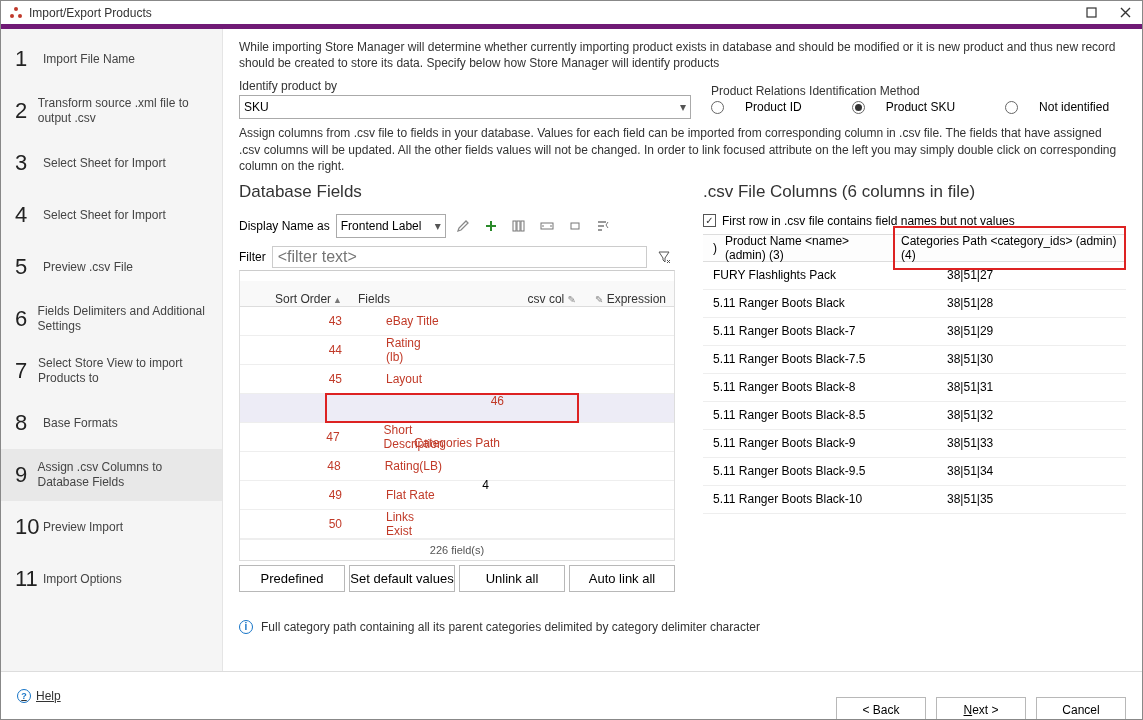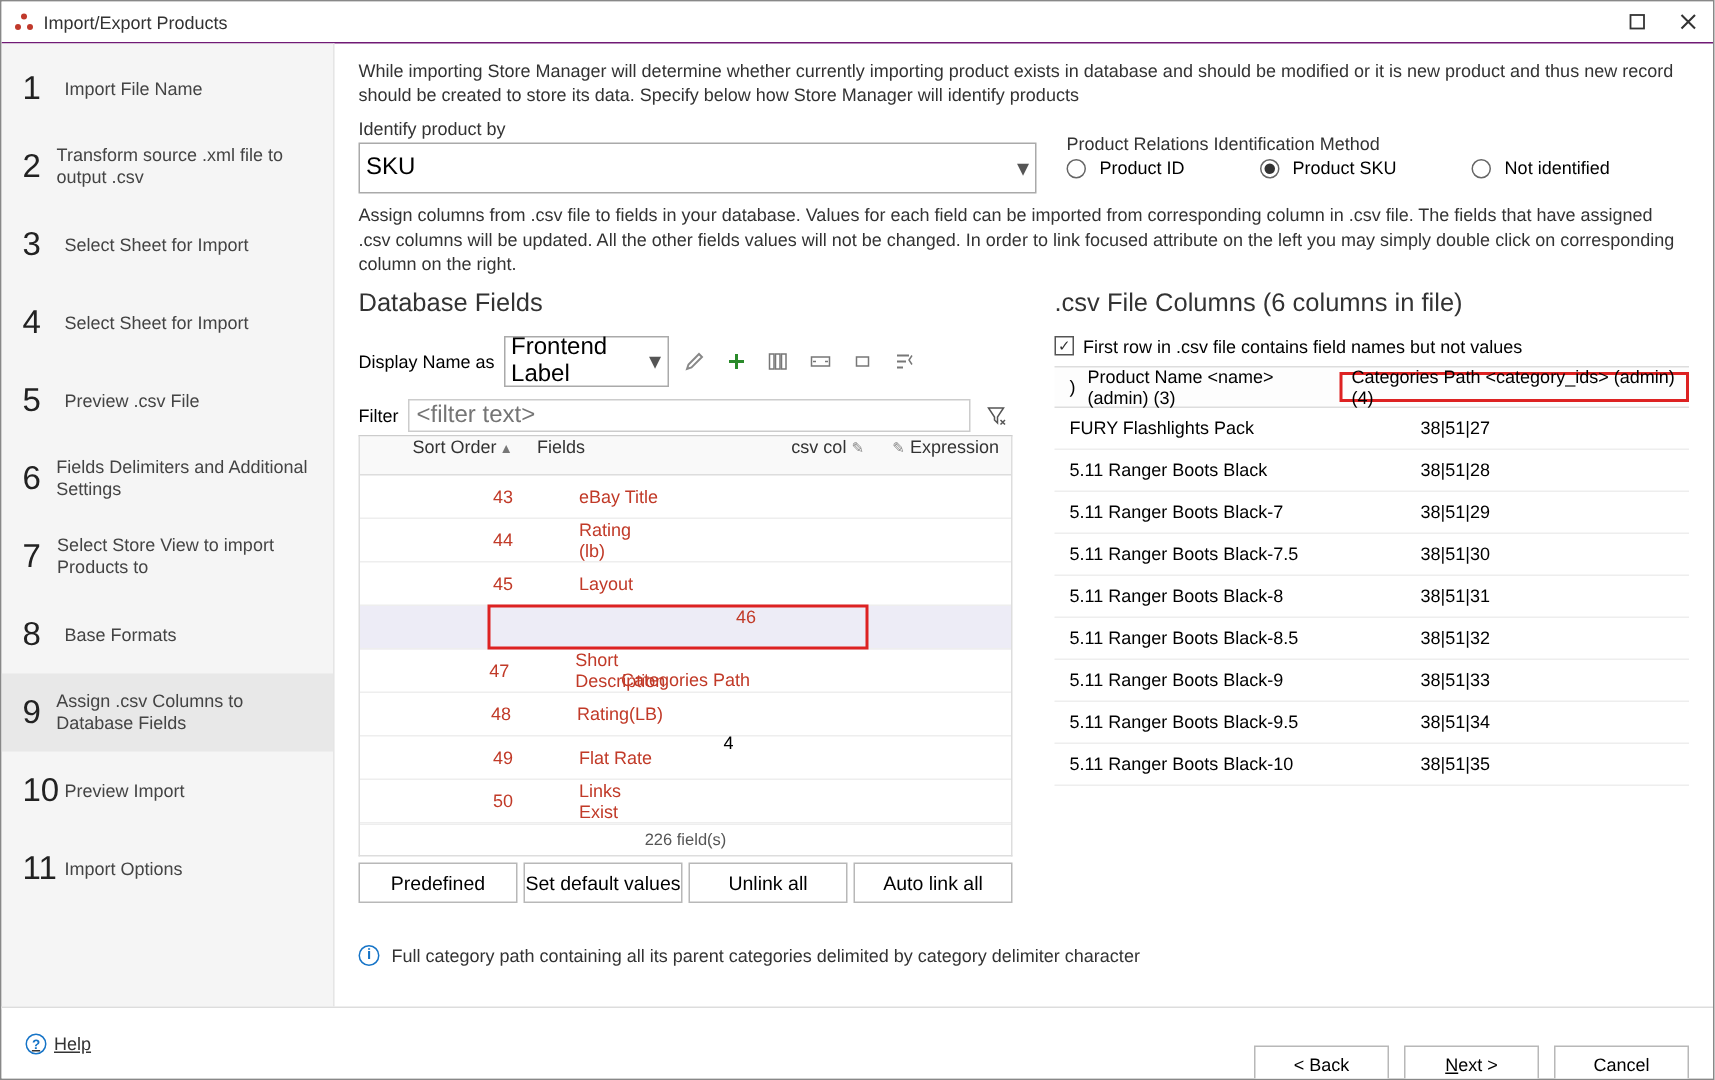--- a/index.html
+++ b/index.html
@@ -1,67 +1,67 @@
 <!DOCTYPE html>
 <html><head>
 <meta charset="utf-8">
 <style>
 * { box-sizing: border-box; margin: 0; padding: 0; font-family: "Segoe UI", Tahoma, sans-serif; }
 body { background: #fff; width: 1143px; height: 720px; overflow: hidden; border: 1px solid #888; position: relative; }
-.titlebar { height: 28px; display: flex; align-items: center; border-bottom: 1px solid #701a75; background: #fff; }
+.titlebar { height: 28px; display: flex; align-items: center; border-bottom: 5px solid #701a75; background: #fff; }
 .titlebar .app-icon { width: 14px; height: 14px; margin: 0 6px 0 8px; display: inline-flex; align-items: center; justify-content: center; }
 .titlebar .title { font-size: 12px; color: #333; flex: 1; }
 .titlebar .winbtn { width: 34px; height: 28px; display: flex; align-items: center; justify-content: center; font-size: 13px; cursor: pointer; }
 .main { display: flex; height: calc(720px - 28px - 48px); }
 .sidebar { width: 222px; background: #f5f5f5; padding: 4px 0; overflow-y: auto; border-right: 1px solid #e5e5e5; }
 .step { display: flex; align-items: center; min-height: 52px; padding: 6px 12px 6px 14px; cursor: pointer; color: #444; }
 .step.active { background: #e8e8e8; }
 .step-num { font-size: 22px; color: #222; width: 28px; }
 .step-label { font-size: 12px; line-height: 1.25; }
 .content { flex: 1; padding: 10px 16px 8px 16px; overflow: hidden; position: relative; }
 .desc { font-size: 12px; color: #333; line-height: 1.35; margin-bottom: 8px; }
 .smalllabel { font-size: 12px; color: #333; margin-bottom: 2px; }
 .row { display: flex; align-items: center; gap: 20px; margin-bottom: 6px; }
-.select { border: 1px solid #aaa; height: 34px; font-size: 16px; padding: 0 4px; background: #fff; display: flex; align-items: center; justify-content: space-between; }
+.select { border: 1px solid #aaa; height: 24px; font-size: 12px; padding: 0 4px; background: #fff; display: flex; align-items: center; justify-content: space-between; }
 .select .caret { margin-left: 4px; color: #555; }
 .radio-group { display: flex; gap: 50px; align-items: center; font-size: 12px; }
-.radio { display: flex; align-items: center; gap: 9px; }
+.radio { display: flex; align-items: center; gap: 21px; }
 .radio .circ { width: 13px; height: 13px; border: 1px solid #666; border-radius: 50%; display: inline-flex; align-items: center; justify-content: center; }
 .radio.checked .circ::after { content: ''; width: 7px; height: 7px; background: #333; border-radius: 50%; }
 .panels { display: flex; gap: 28px; margin-top: 8px; }
 .panel-left { width: 436px; }
 .panel-right { flex: 1; }
 .panel-title { font-size: 17px; color: #333; margin-bottom: 12px; font-weight: 400; }
 .display-row { display: flex; align-items: center; gap: 6px; font-size: 12px; margin-bottom: 8px; }
 .iconbtn { width: 22px; height: 22px; display: flex; align-items: center; justify-content: center; cursor: pointer; color: #777; border-radius: 2px; }
 .filter-row { display: flex; align-items: center; gap: 6px; font-size: 12px; margin-bottom: 2px; }
 .filter-input { flex: 1; border: 1px solid #ccc; height: 22px; padding: 0 5px; font-size: 16px; color: #0f766e; background: #fff; }
 .db-table { border: 1px solid #ddd; border-top: 1px solid #ccc; }
-.db-header { display: flex; background: #f9f9f9; border-bottom: 1px solid #ddd; font-size: 12px; color: #333; height: 26px; align-items: flex-start; }
+.db-header { display: flex; background: #f9f9f9; border-bottom: 1px solid #ddd; font-size: 12px; color: #333; height: 26px; align-items: flex-end; margin-top: 10px; }
 .db-header > div { padding: 0 8px; }
 .col-sort { width: 110px; text-align: right; }
 .col-fields { flex: 1; }
 .col-csv { width: 80px; text-align: right; }
 .col-exp { width: 90px; text-align: right; }
 .db-body { max-height: 234px; overflow-y: auto; }
 .db-row { display: flex; border-bottom: 1px solid #eee; font-size: 12px; height: 29px; align-items: center; gap: 28px; }
 .db-row > div { padding: 0 8px; }
 .db-row .col-sort { color: #c13a28; text-align: right; }
 .db-row .col-fields { color: #c13a28; }
 .db-row.selected { background: #edecf6; }
 .db-row.highlighted { position: relative; flex-direction: column; }
 .db-row.highlighted::after { content: ''; position: absolute; left: 85px; top: -1px; right: 95px; bottom: -1px; border: 2px solid #d22; pointer-events: none; }
 .db-footer { text-align: center; font-size: 11px; color: #555; padding: 4px 0; border-top: 1px solid #eee; }
 .btn-row { display: flex; gap: 4px; margin-top: 4px; }
 .btn { border: 1px solid #b8b8b8; background: #fff; font-size: 13px; padding: 5px 0; flex: 1; text-align: center; cursor: pointer; }
 .check-row { display: flex; align-items: center; gap: 6px; font-size: 12px; margin-bottom: 6px; }
 .check { width: 13px; height: 13px; border: 1px solid #555; display: inline-flex; align-items: center; justify-content: center; font-size: 10px; color: #333; }
 .csv-header { display: flex; font-size: 12px; height: 28px; align-items: center; border-top: 1px solid #ddd; border-bottom: 1px solid #ddd; background: #fdfdfd; }
 .csv-header .colA { width: 190px; padding-left: 10px; display:flex; align-items:center; }
-.csv-header .colB { flex: 1; padding: 0 6px; border: 2px solid #d22; height: 20px; display: flex; align-items: center; }
+.csv-header .colB { flex: 1; padding: 0 6px; border: 2px solid #d22; height: 44px; display: flex; align-items: center; }
 .csv-body .csv-row { display: flex; font-size: 12px; height: 28px; align-items: center; border-bottom: 1px solid #eee; }
 .csv-body .csv-row .colA { width: 190px; padding-left: 10px; }
 .csv-body .csv-row .colB { flex: 1; padding-left: 6px; margin-left: 48px; }
 .info-row { display: flex; align-items: center; gap: 8px; font-size: 12px; color: #333; margin-top: 28px; }
 .info-icon { width: 14px; height: 14px; border-radius: 50%; border: 1.5px solid #1674c7; color: #1674c7; font-size: 10px; display: flex; align-items: center; justify-content: center; font-weight: bold; }
 .bottom-bar { position: absolute; bottom: 0; left: 0; right: 0; height: 48px; border-top: 1px solid #ddd; display: flex; align-items: center; padding: 0 16px; background: #fff; }
 .help-link { display: flex; align-items: center; gap: 5px; font-size: 12px; color: #333; text-decoration: underline; cursor: pointer; }
 .help-icon { width: 14px; height: 14px; border-radius: 50%; border: 1.5px solid #1674c7; color: #1674c7; font-size: 9px; display: flex; align-items: center; justify-content: center; font-weight: bold; text-decoration: none; }
 .nav-btns { margin-left: auto; display: flex; gap: 10px; margin-top: 28px; }
 .nav-btn { border: 1px solid #b8b8b8; background: #fff; font-size: 12px; width: 90px; height: 26px; display: flex; align-items: center; justify-content: center; cursor: pointer; }

